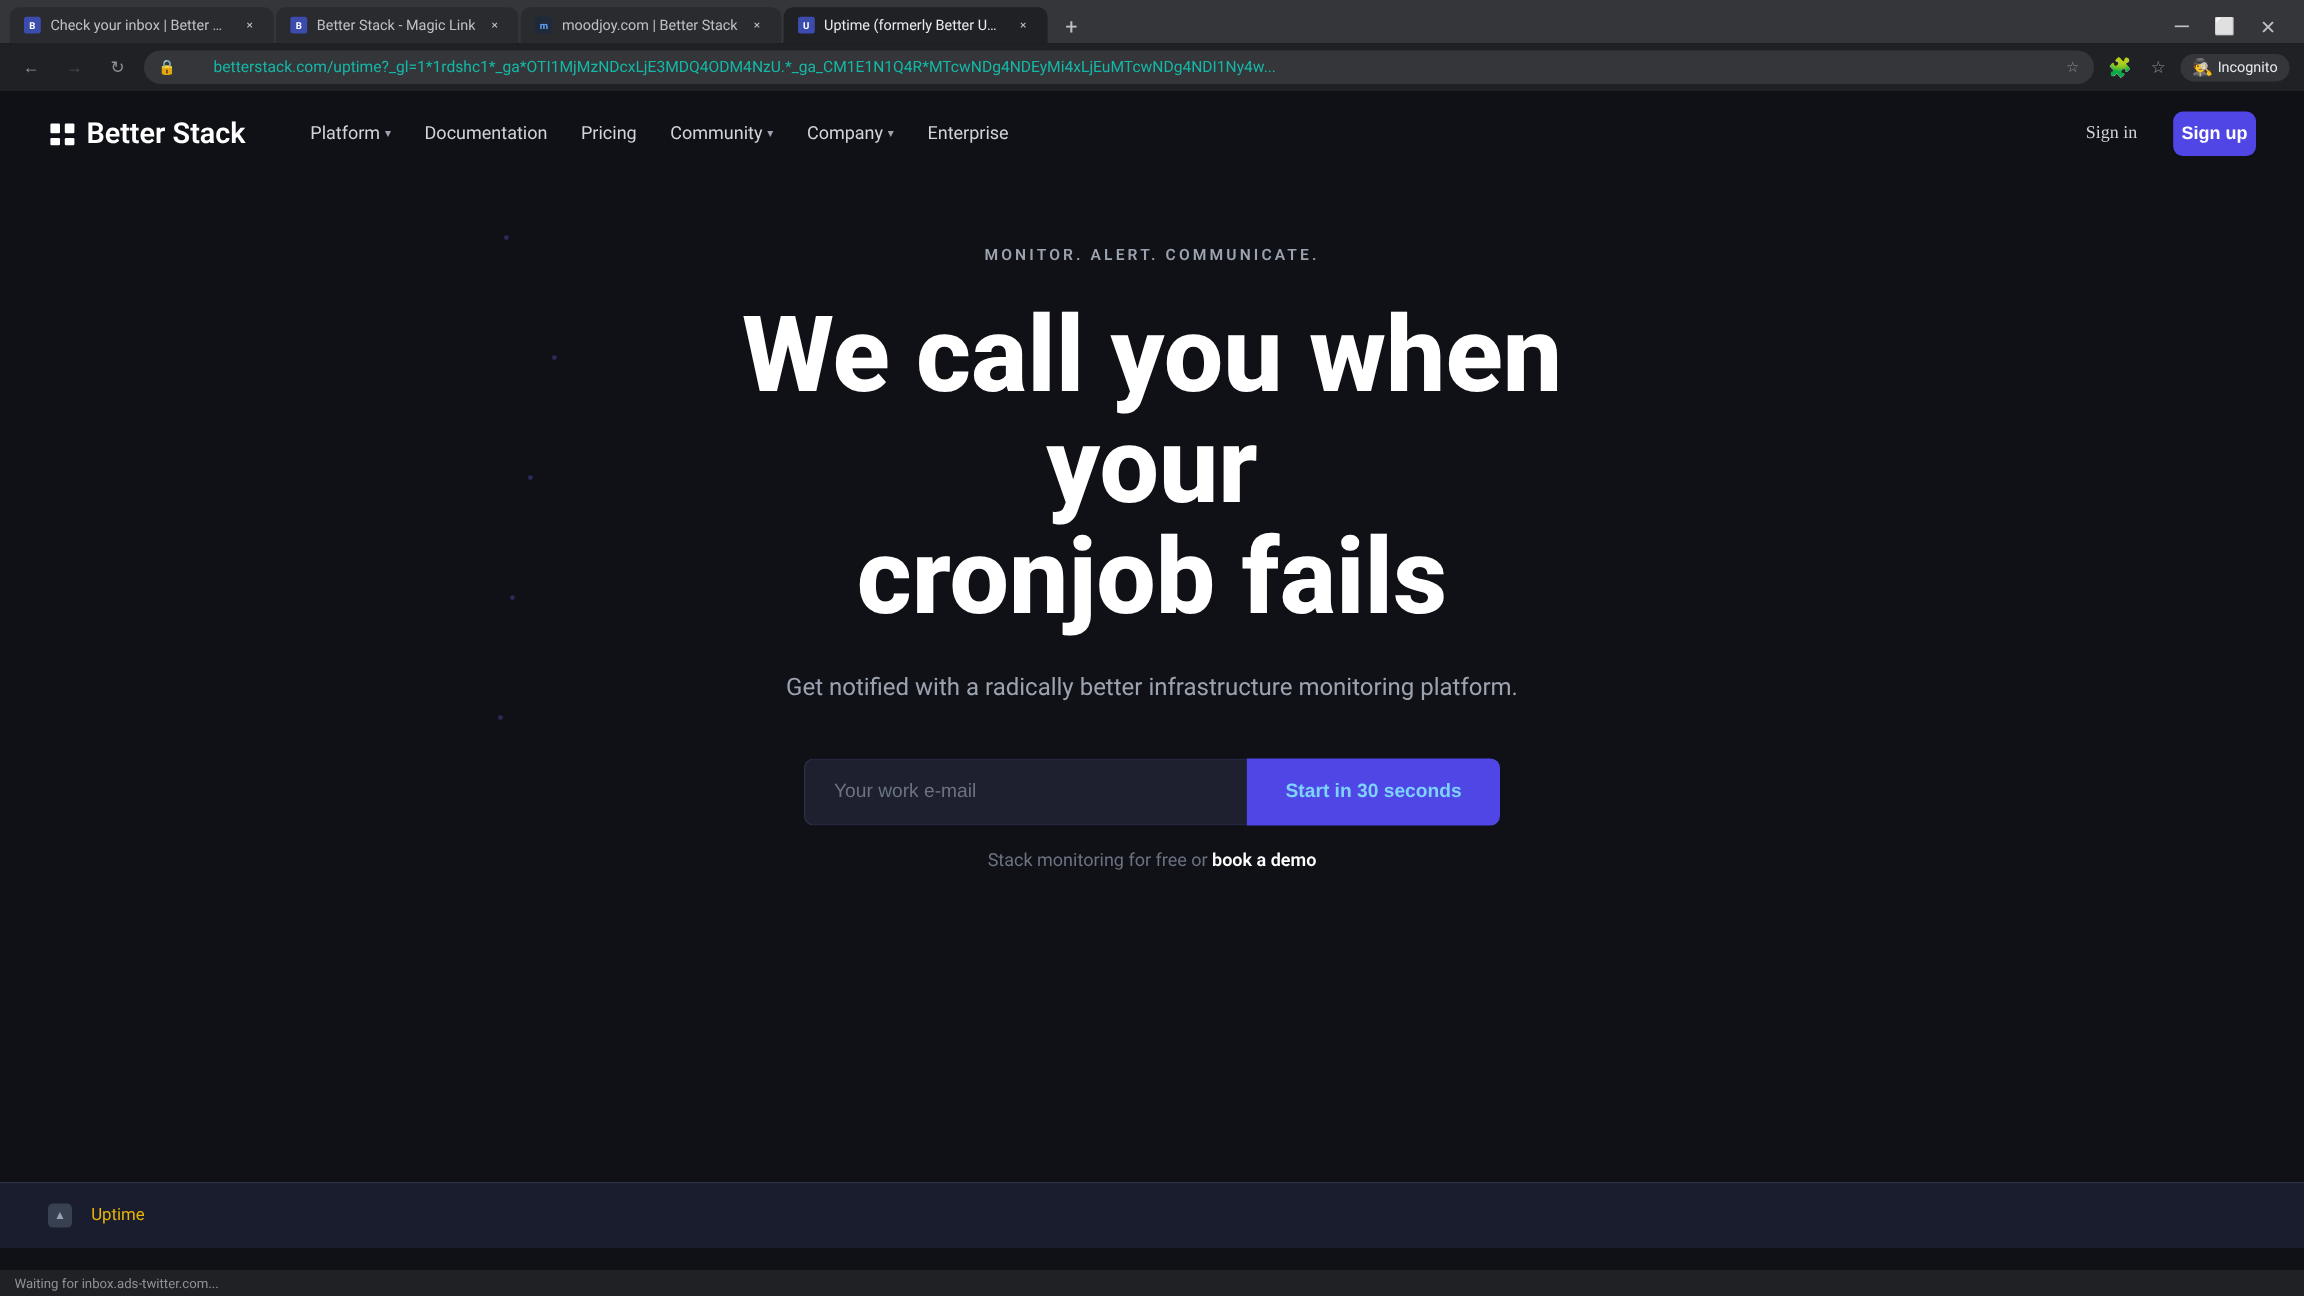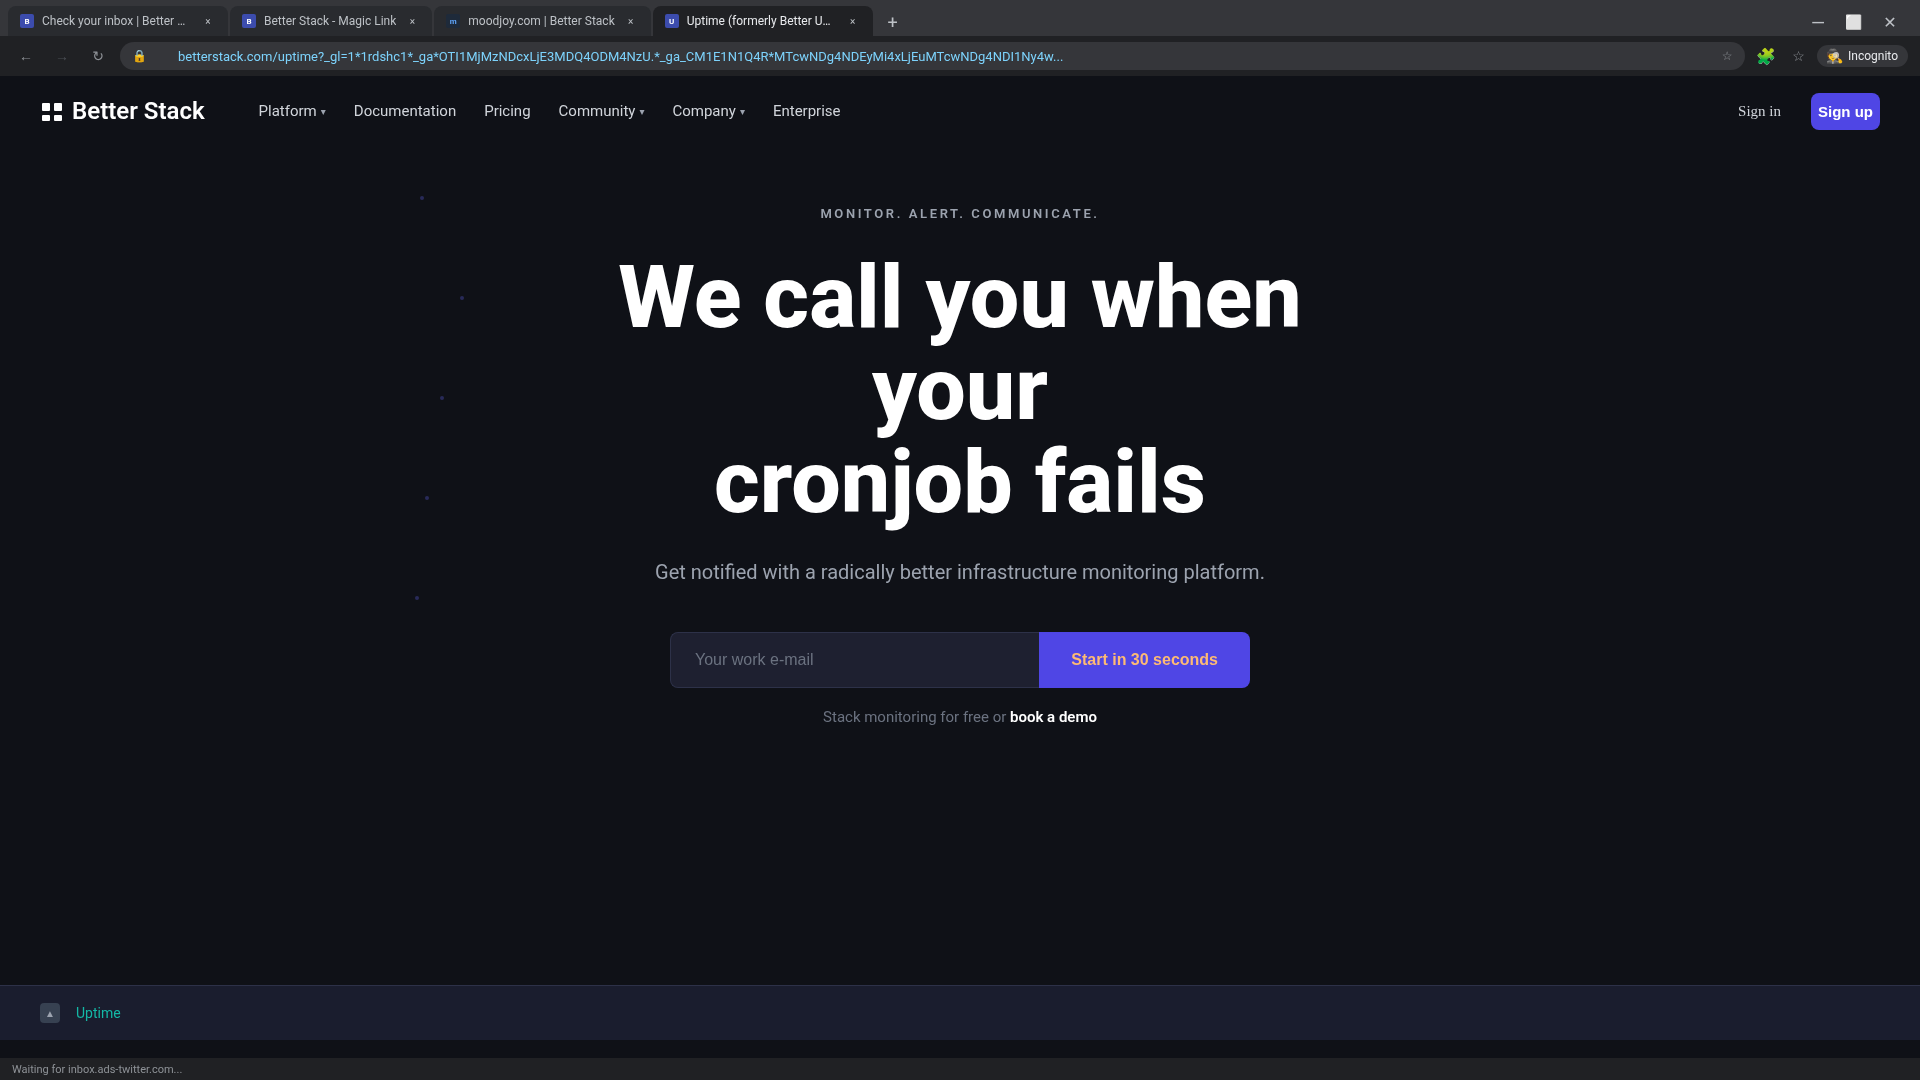--- a/index.html
+++ b/index.html
@@ -123,21 +123,21 @@
       font-size: 12px;
       color: #e8eaed;
     }
 
     .address-text {
       flex: 1;
       overflow: hidden;
       text-overflow: ellipsis;
       white-space: nowrap;
       font-size: 13px;
-      color: #7dd3fc;
+      color: #14b8a6;
       padding-left: 23px;
     }
 
     .toolbar-icons {
       display: flex;
       align-items: center;
       gap: 4px;
     }
 
     .toolbar-icon {
@@ -298,21 +298,21 @@
       color: #ffffff;
       font-size: 16px;
       outline: none;
     }
 
     .hero-input::placeholder { color: #6b7280; }
 
     .hero-cta {
       padding: 18px 32px;
       background: #4f46e5;
-      color: #fdba74;
+      color: #7dd3fc;
       font-size: 16px;
       font-weight: 700;
       border: none;
       border-radius: 0 8px 8px 0;
       cursor: pointer;
       white-space: nowrap;
     }
 
     .hero-note {
       font-size: 15px;
@@ -346,21 +346,21 @@
       background: #374151;
       border-radius: 4px;
       display: flex;
       align-items: center;
       justify-content: center;
       font-size: 10px;
     }
 
     .uptime-label {
       font-size: 14px;
-      color: #14b8a6;
+      color: #eab308;
     }
 
     
     .status-bar {
       position: fixed;
       bottom: 0;
       left: 0;
       right: 0;
       height: 22px;
       background: #202124;

